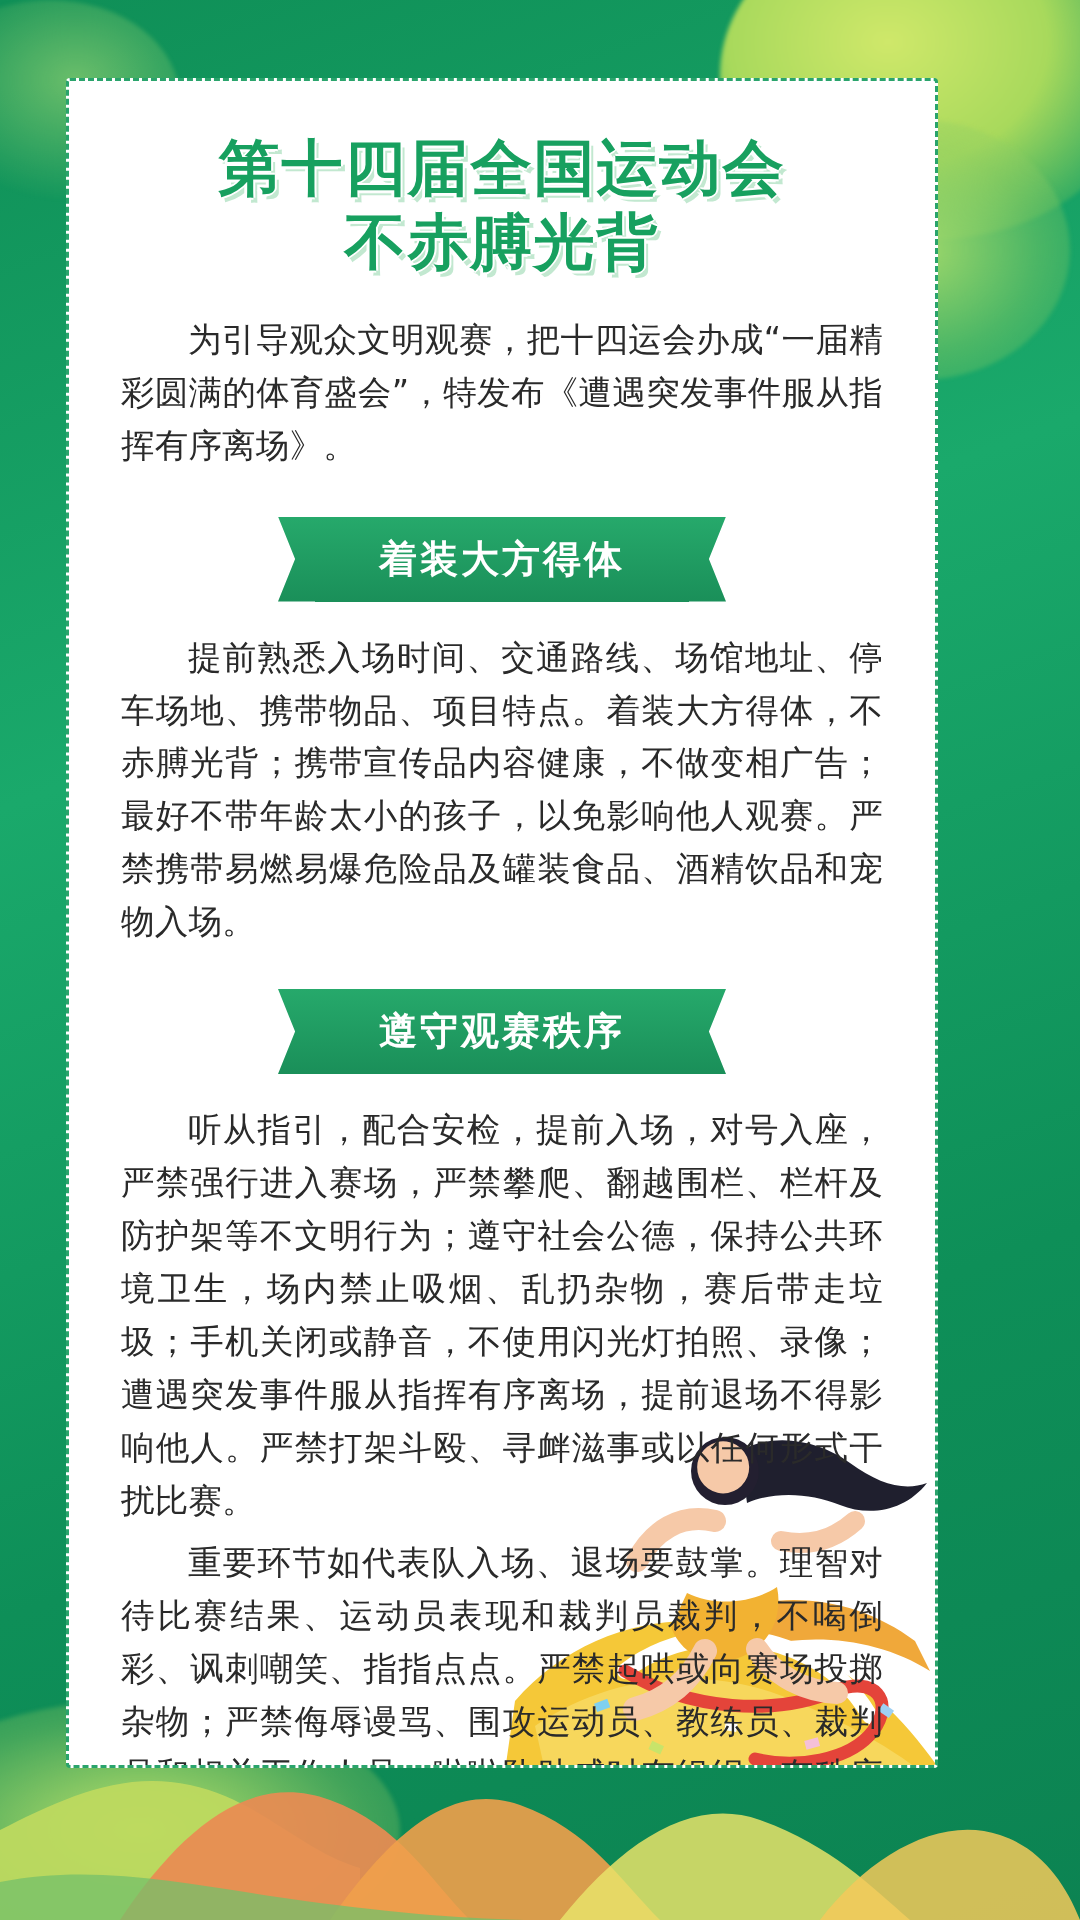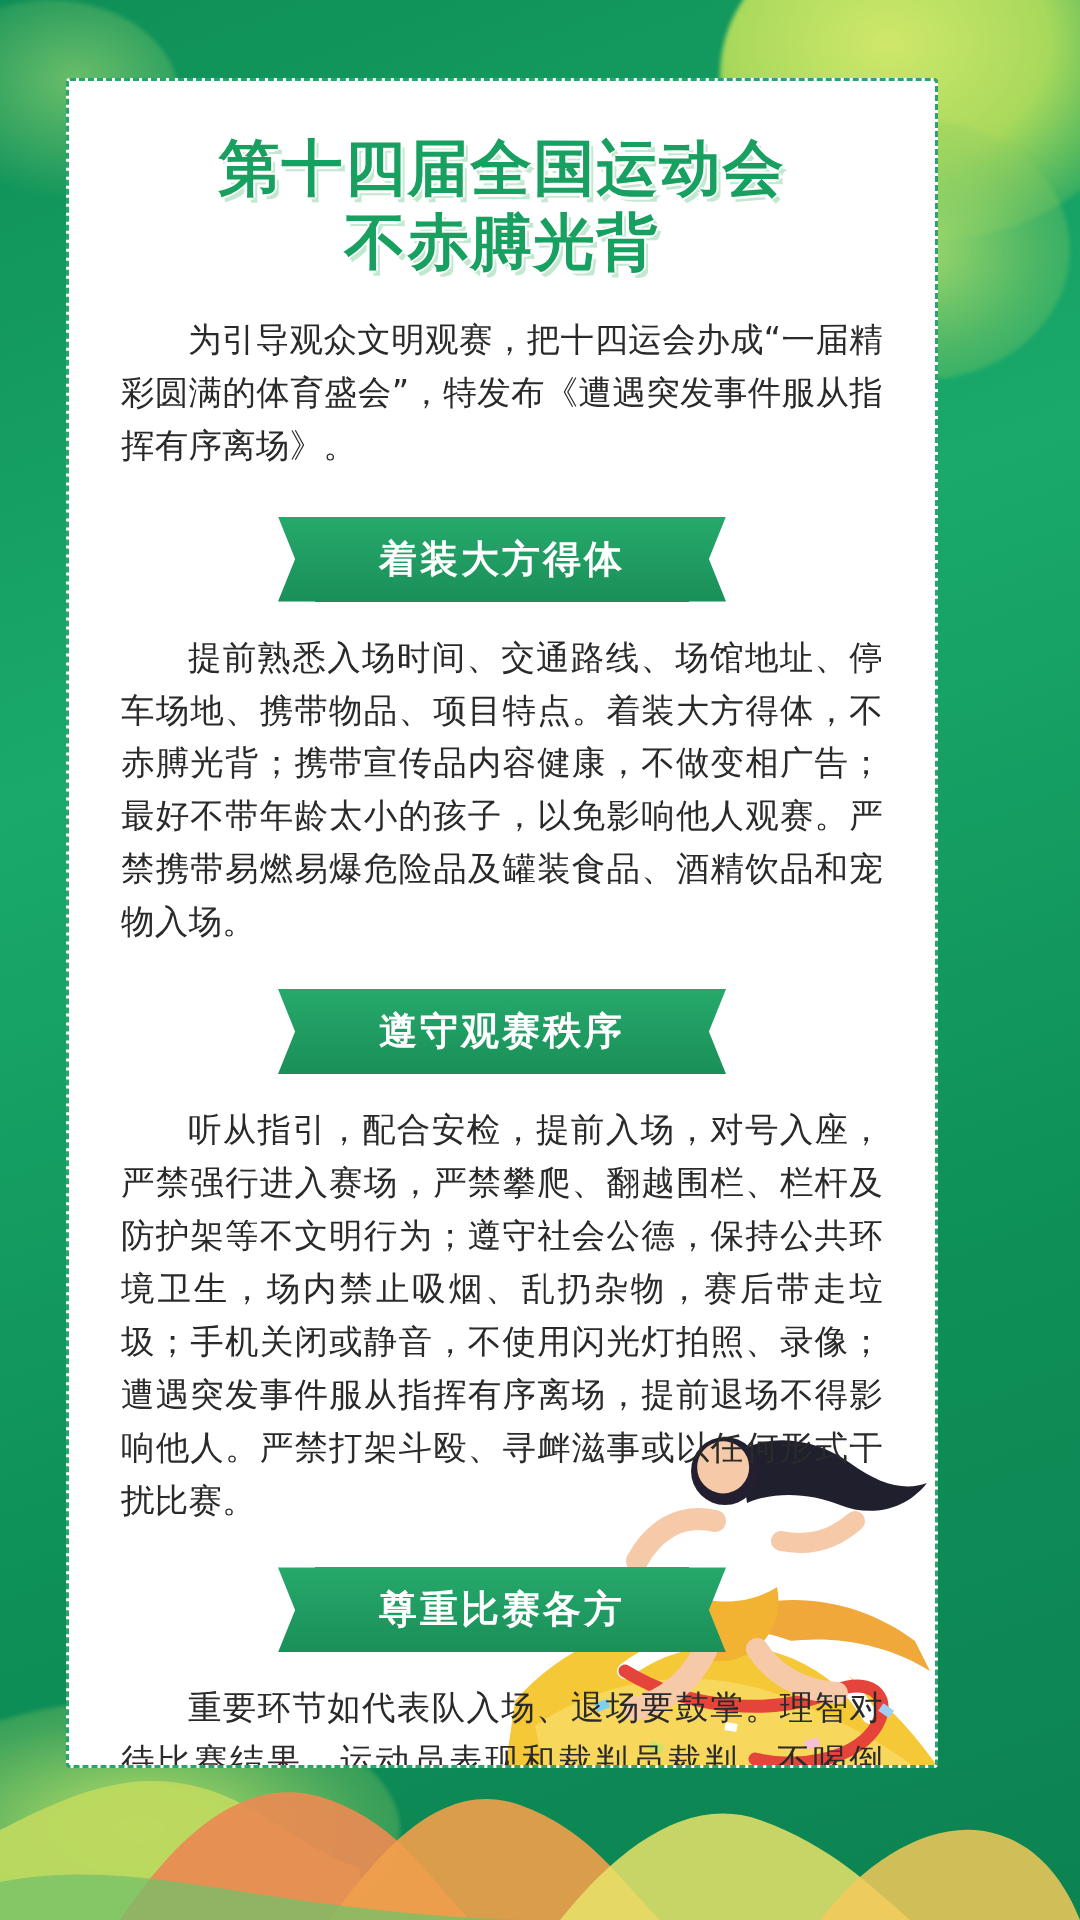--- a/index.html
+++ b/index.html
@@ -184,23 +184,20 @@
       <div class="banner-wrap">
         <div class="banner">着装大方得体</div>
       </div>
       <p class="para indent section-body">提前熟悉入场时间、交通路线、场馆地址、停车场地、携带物品、项目特点。着装大方得体，不赤膊光背；携带宣传品内容健康，不做变相广告；最好不带年龄太小的孩子，以免影响他人观赛。严禁携带易燃易爆危险品及罐装食品、酒精饮品和宠物入场。</p>
 
       <div class="banner-wrap">
         <div class="banner">遵守观赛秩序</div>
       </div>
       <p class="para indent section-body">听从指引，配合安检，提前入场，对号入座，严禁强行进入赛场，严禁攀爬、翻越围栏、栏杆及防护架等不文明行为；遵守社会公德，保持公共环境卫生，场内禁止吸烟、乱扔杂物，赛后带走垃圾；手机关闭或静音，不使用闪光灯拍照、录像；遭遇突发事件服从指挥有序离场，提前退场不得影响他人。严禁打架斗殴、寻衅滋事或以任何形式干扰比赛。</p>
 
-      <div class="banner-wrap">
-        <div class="banner">尊重比赛各方</div>
-      </div>
       <p class="para indent section-body">重要环节如代表队入场、退场要鼓掌。理智对待比赛结果、运动员表现和裁判员裁判，不喝倒彩、讽刺嘲笑、指指点点。严禁起哄或向赛场投掷杂物；严禁侮辱谩骂、围攻运动员、教练员、裁判员和相关工作人员；啦啦队助威时有组织、有秩序地进行，助威、鼓掌、喝彩适时、适度。</p>
 
     </div>
 
     <svg class="runner" viewBox="0 0 470 400">
 
       <path d="M40,330 C110,250 220,230 310,270 C390,305 430,350 460,392 L460,400 L30,400 Z" fill="#f5c838"></path>
       <path d="M60,355 C140,300 240,295 320,330 C380,356 420,380 445,400 L70,400 Z" fill="#f7d75c"></path>
       <path d="M230,250 C300,215 380,225 440,270 L455,300 C395,262 310,258 245,290 Z" fill="#f0a83a"></path>
 

